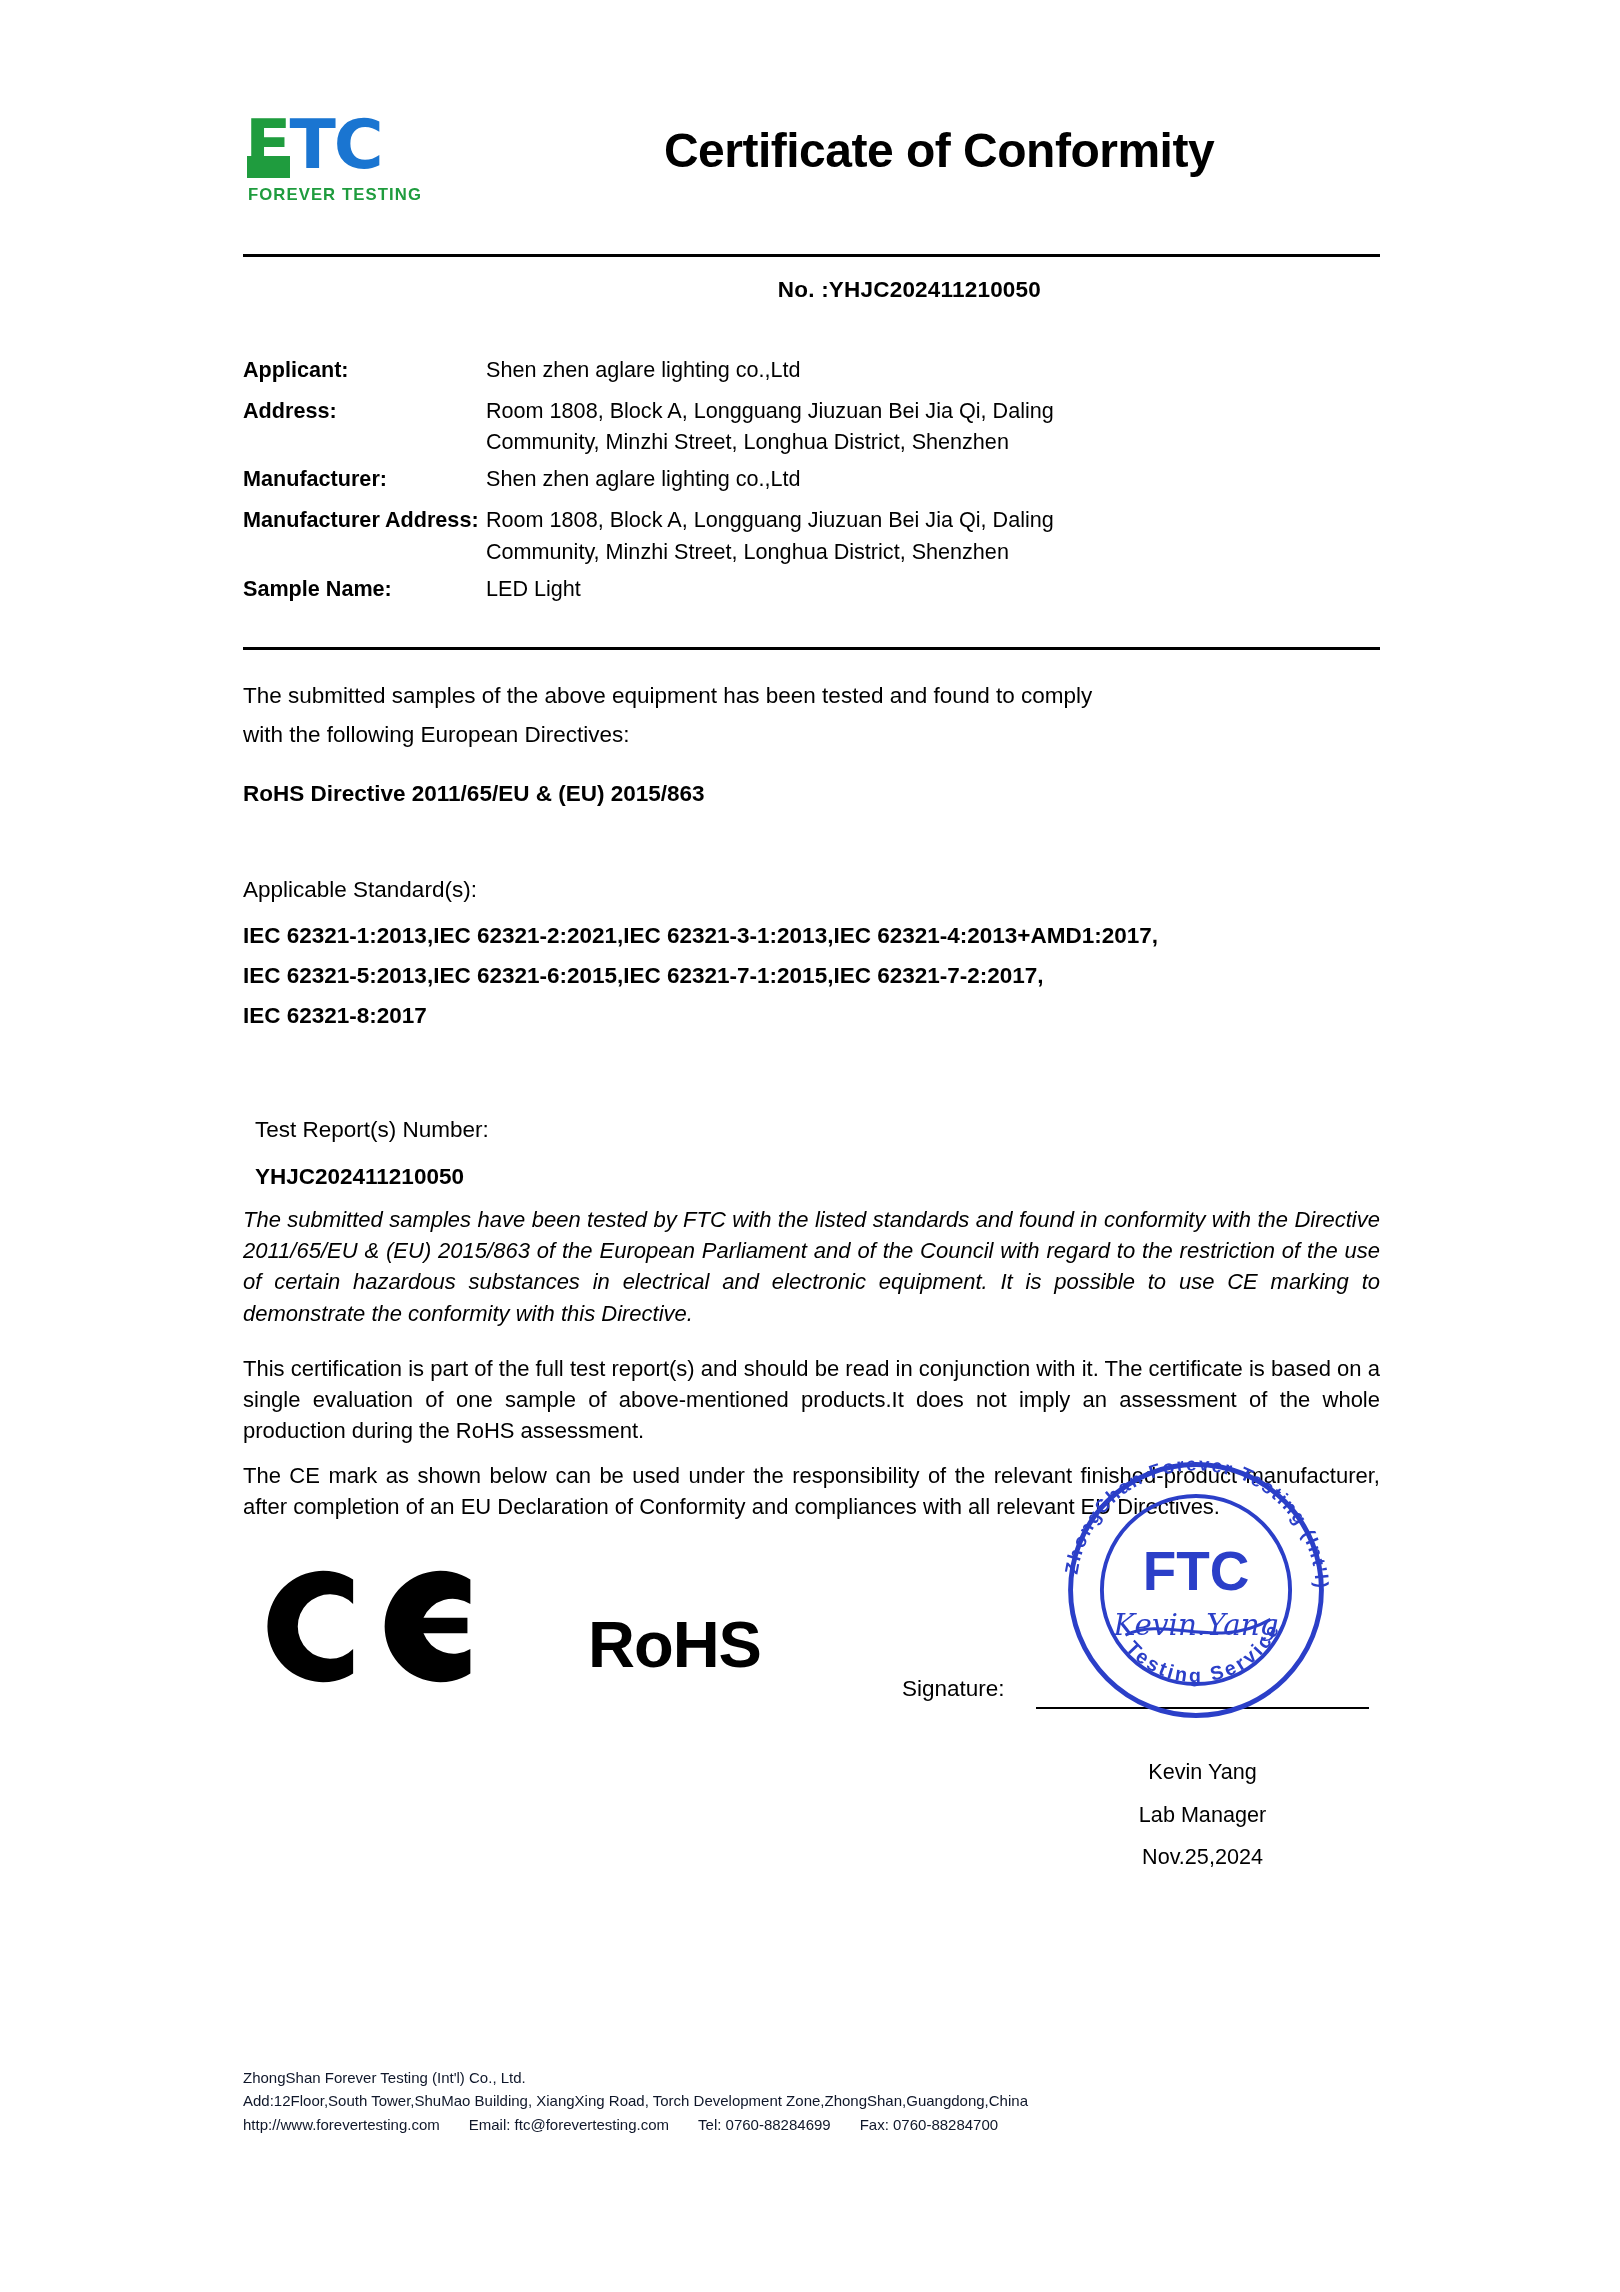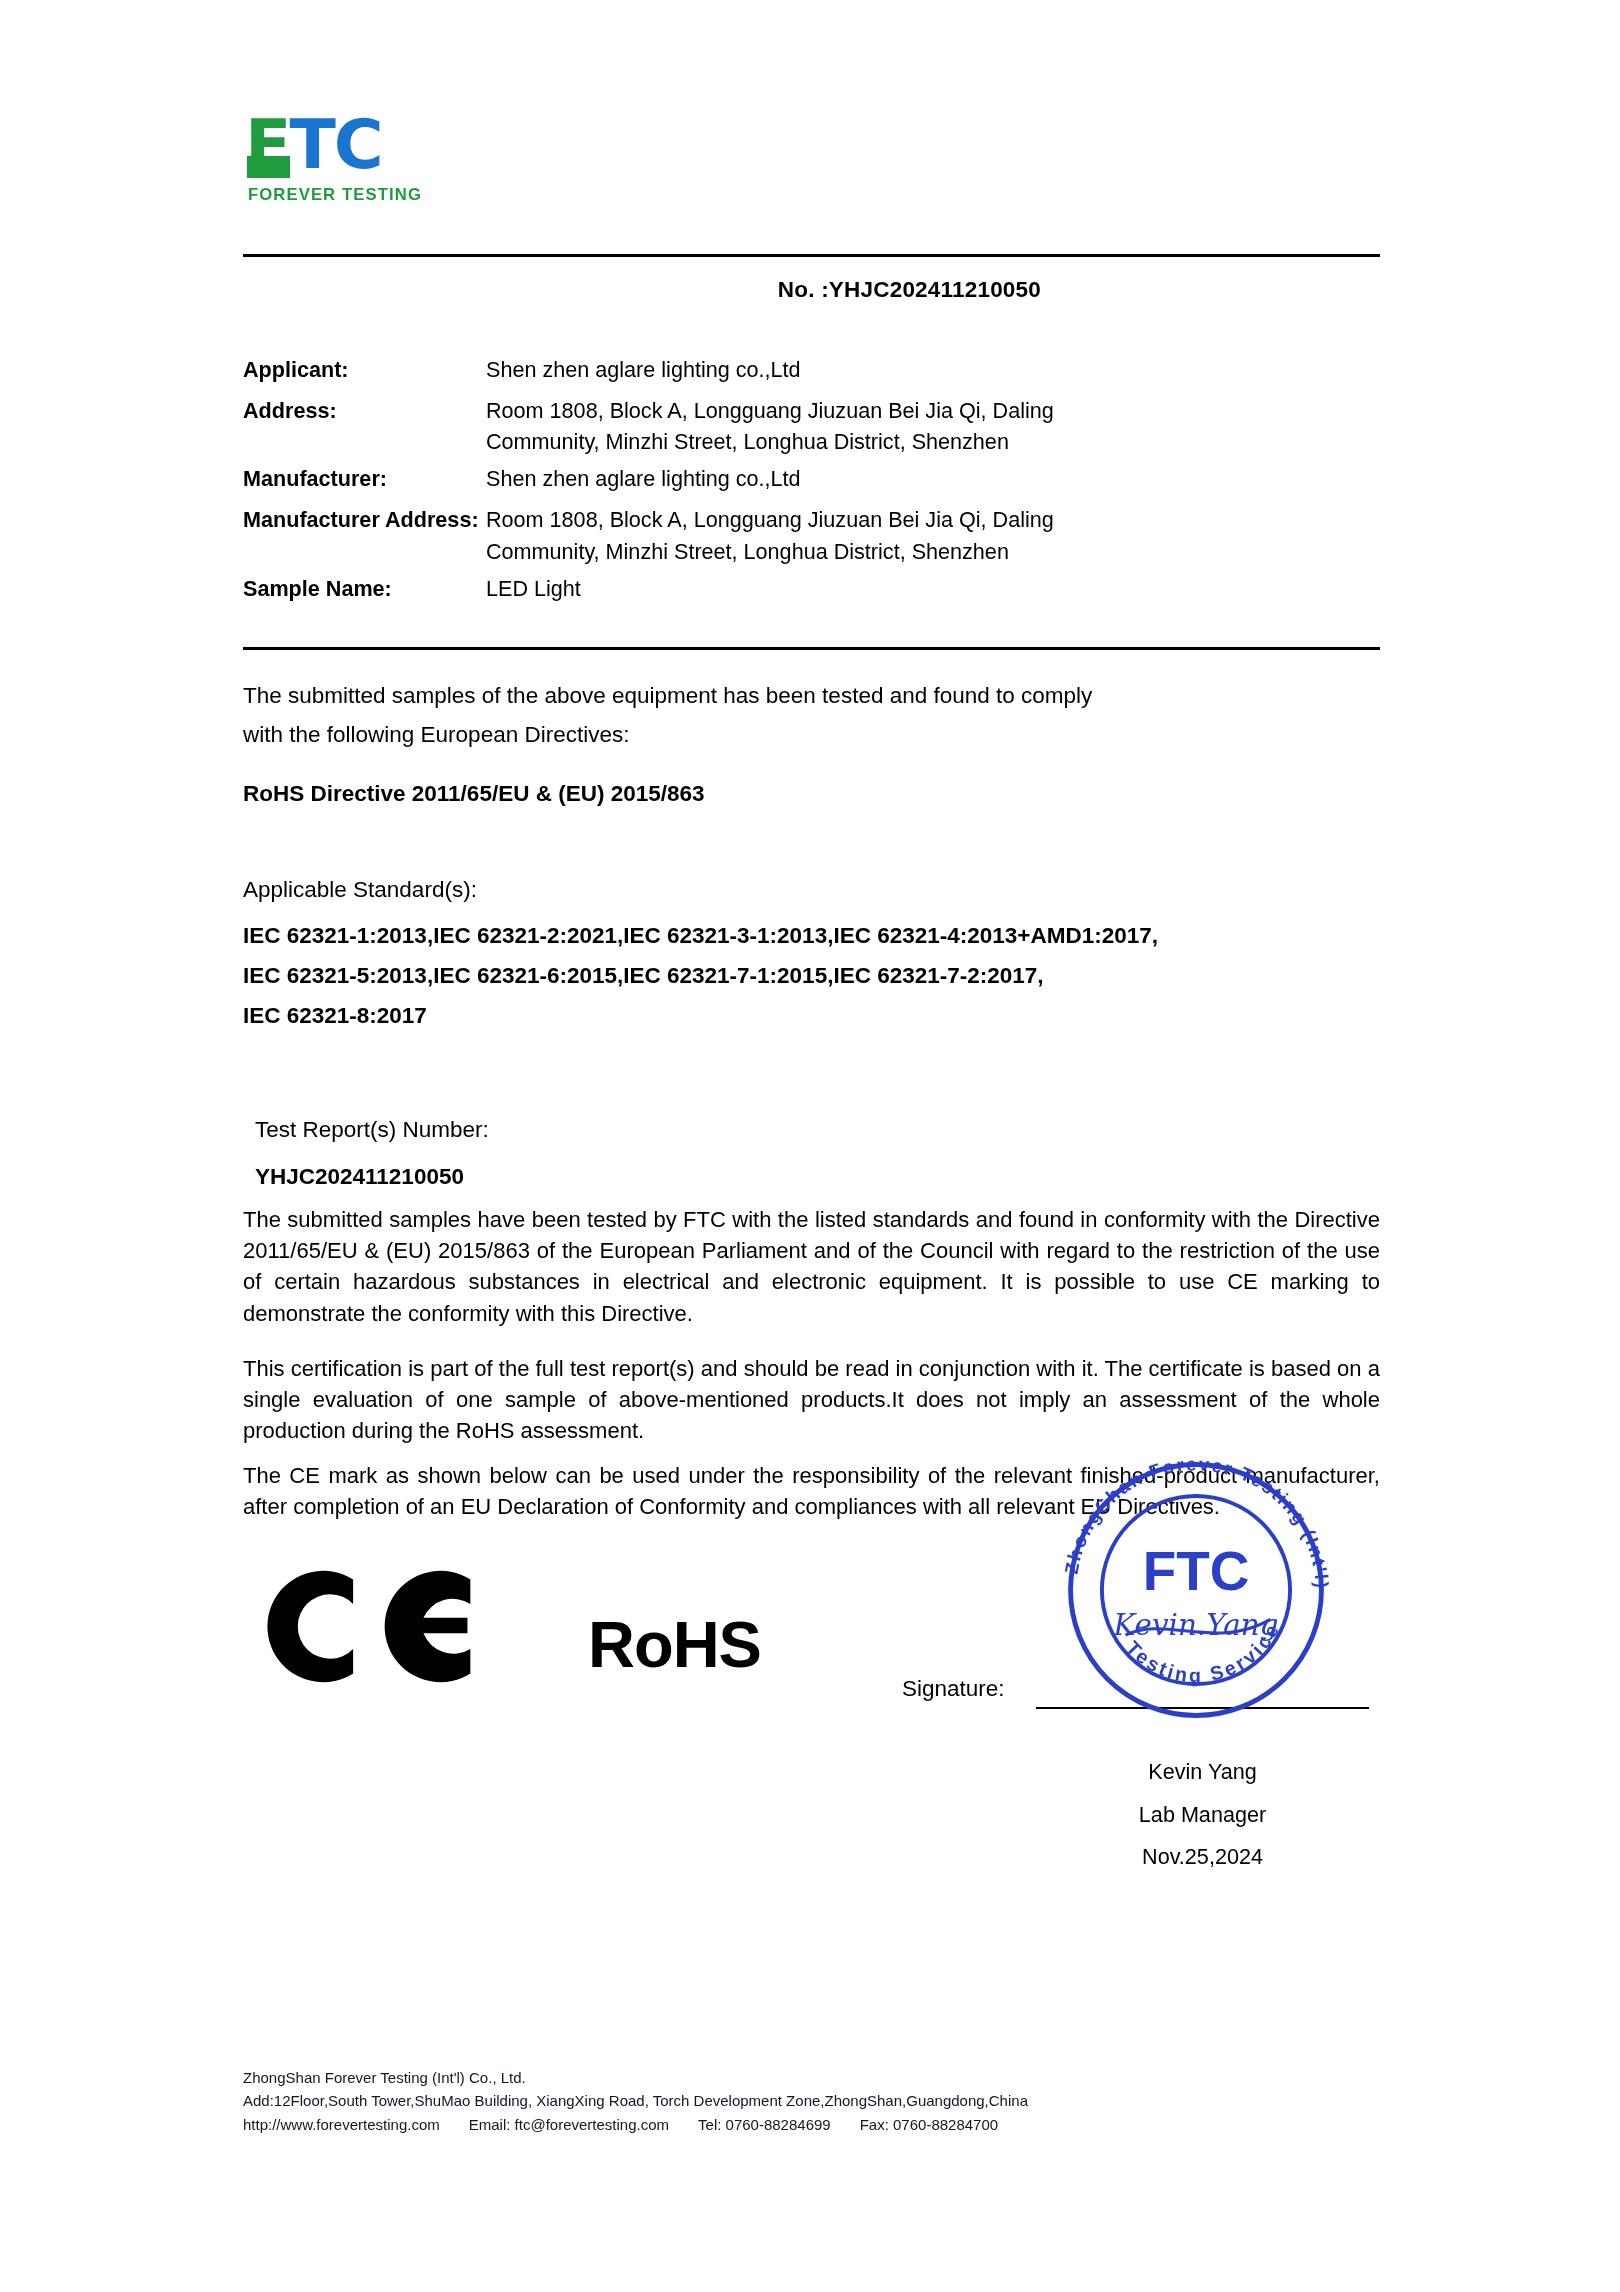--- a/index.html
+++ b/index.html
@@ -163,21 +163,21 @@
     margin-left: 12px;
   }
   .para {
     position: absolute;
     left: 243px;
     width: 1137px;
     font-size: 22px;
     line-height: 1.42;
     text-align: justify;
   }
-  .p1 { top: 1204px; }
+  .p1 { top: 1204px; font-style: italic; }
   .p2 { top: 1353px; }
   .p3 { top: 1460px; }
 
   
   .ce-mark {
     position: absolute;
     left: 267px;
     top: 1563px;
     width: 225px;
     height: 127px;
@@ -262,20 +262,21 @@
 <div class="page">
 
   <div class="header">
     <div class="logo">
       <div class="logo-ftc">
         <span class="logo-f">F</span><span class="logo-t">T</span><span class="logo-c">C</span>
       </div>
       <div class="logo-greenbar"></div>
       <div class="logo-sub">FOREVER TESTING</div>
     </div>
+    <div class="title">Certificate of Conformity</div>
   </div>
   <div class="header-rule"></div>
   <div class="cert-no">No. :YHJC202411210050</div>
 
   <div class="info">
     <div class="info-row">
       <div class="info-label">Applicant:</div>
       <div class="info-val">
         <span class="l1">Shen zhen aglare lighting co.,Ltd</span>
       </div>

